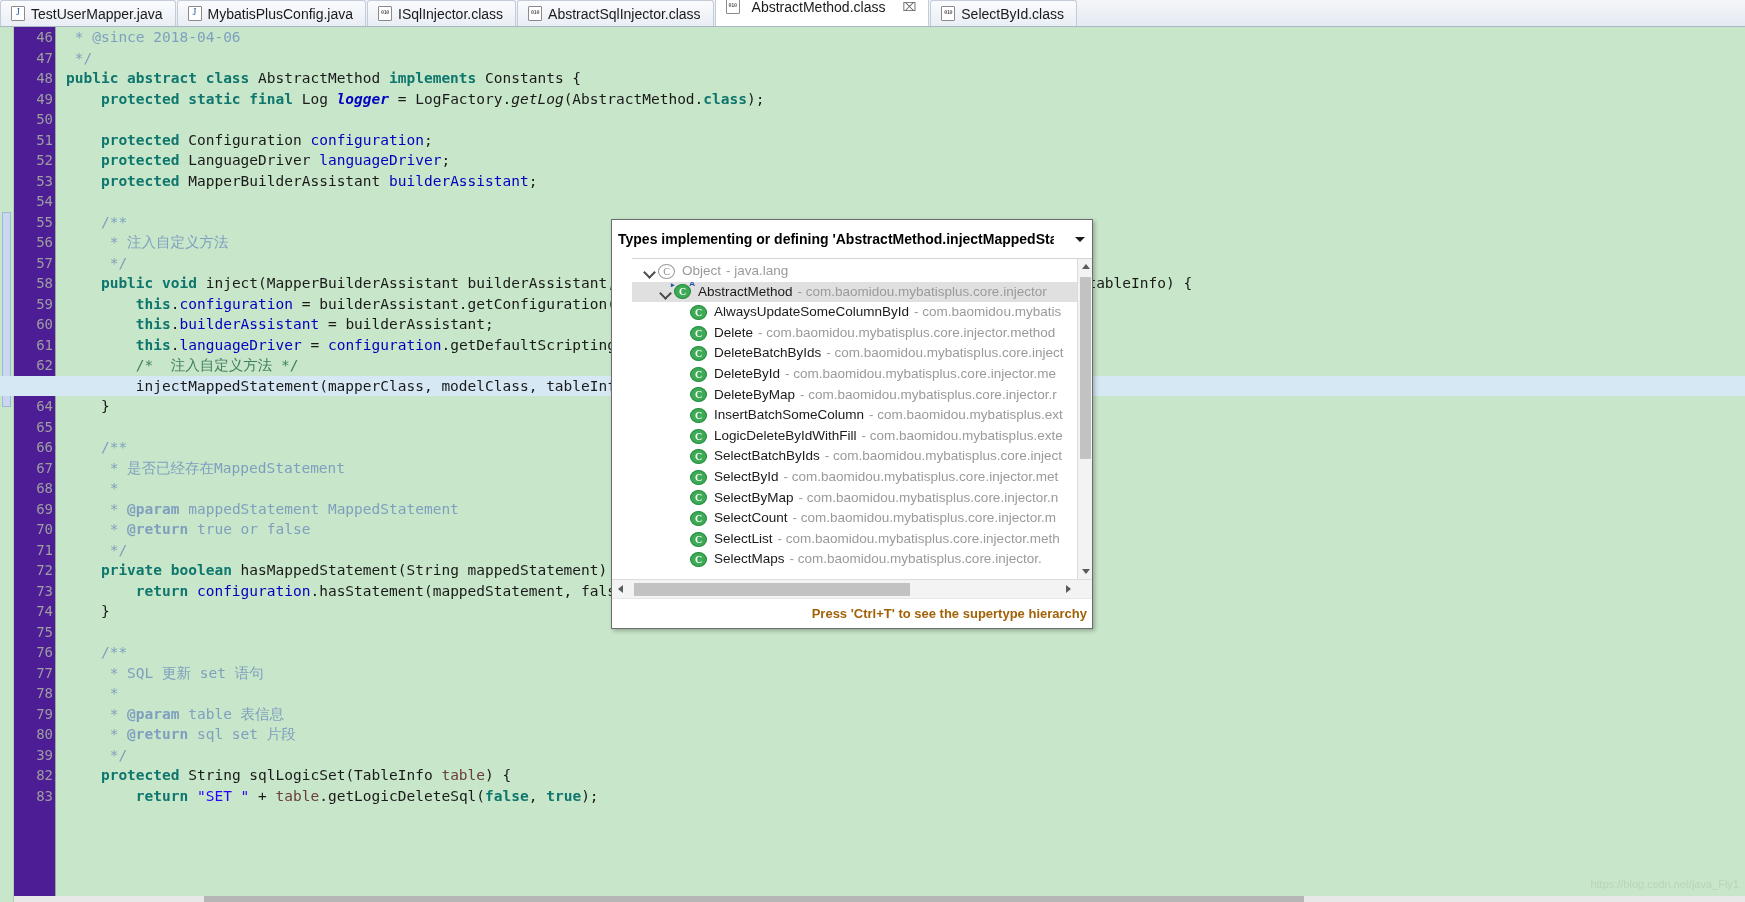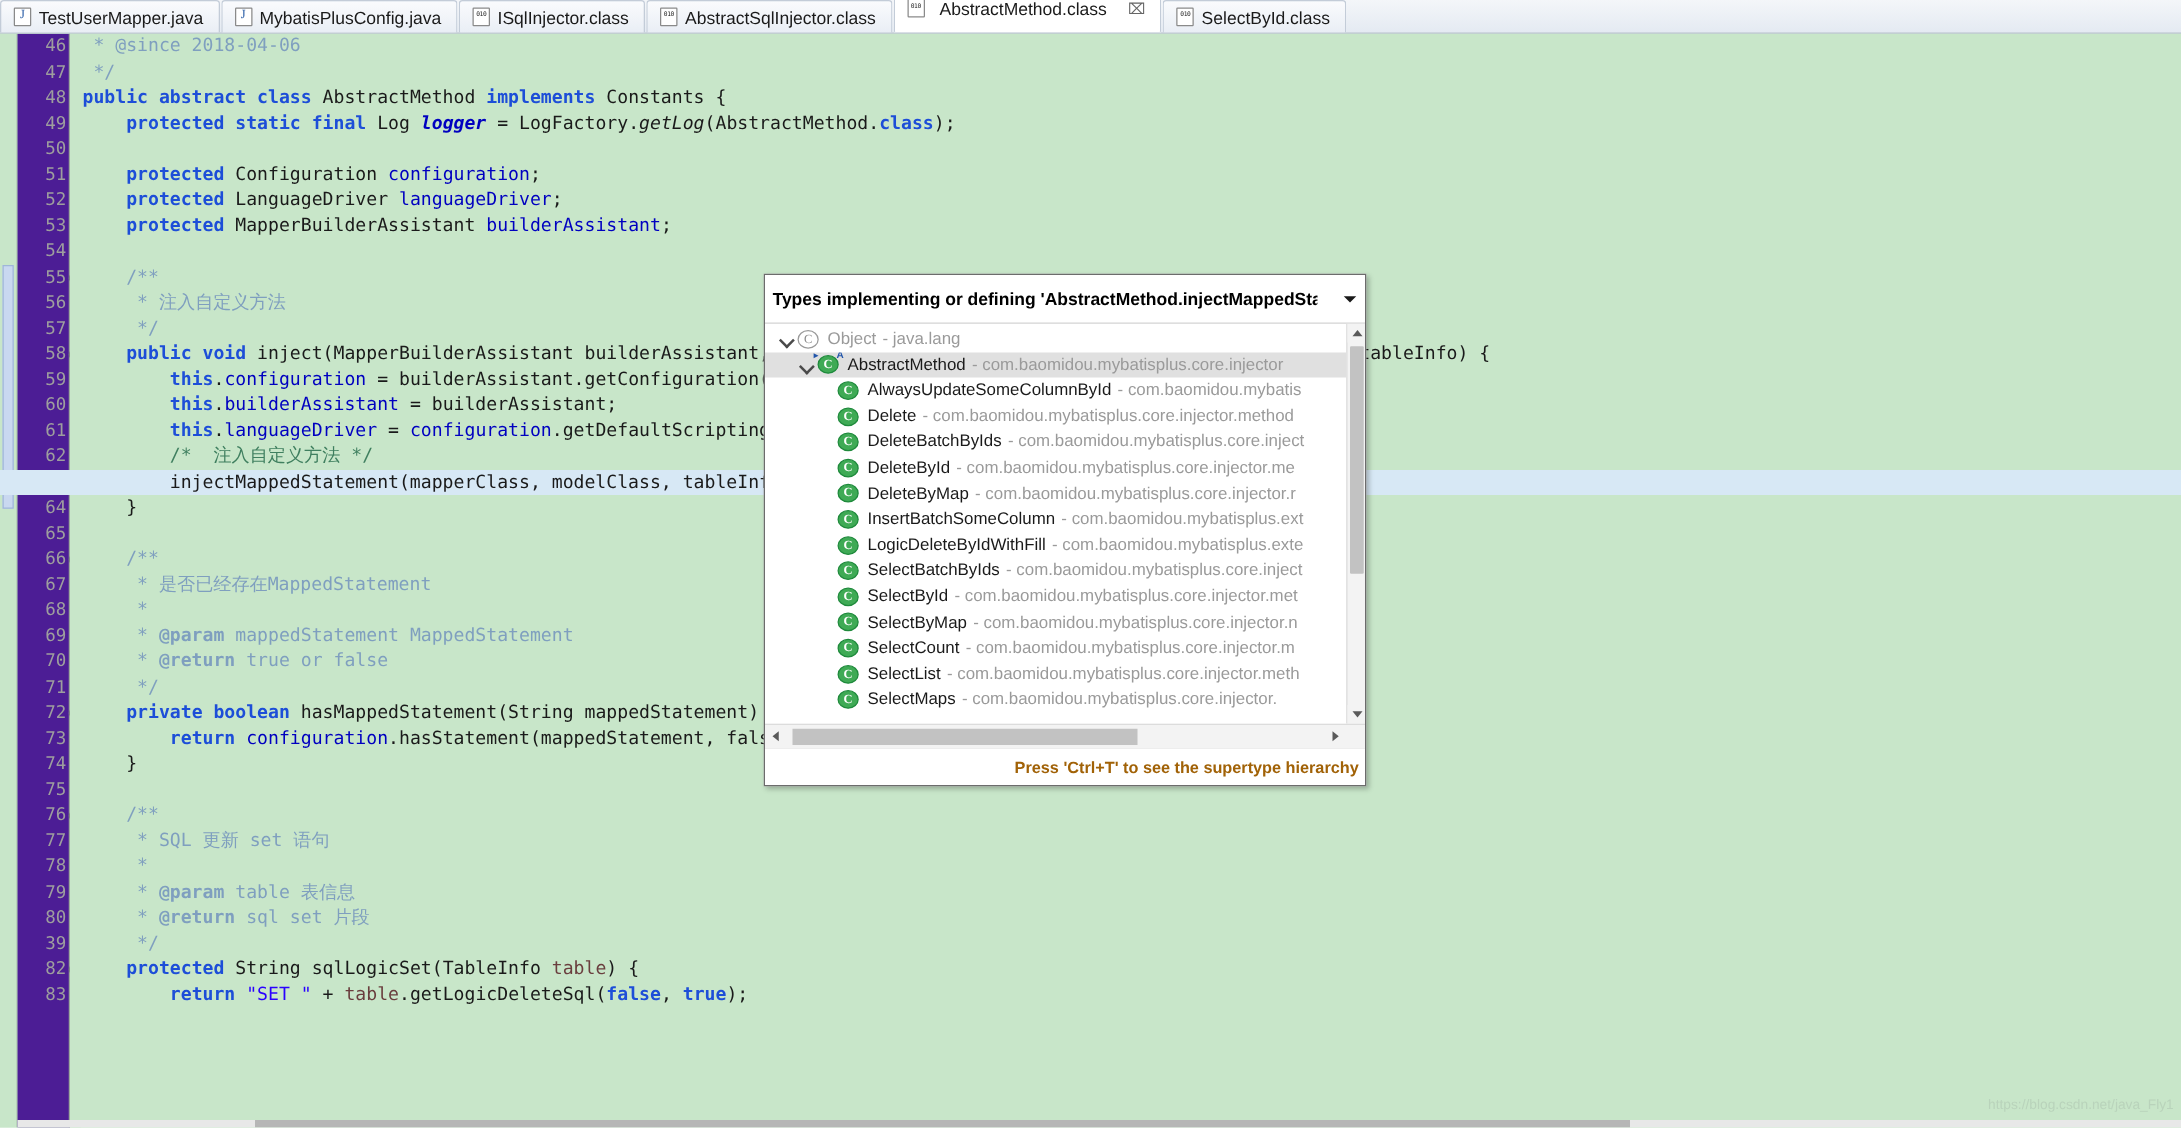--- a/index.html
+++ b/index.html
@@ -121,21 +121,21 @@
     font-family: "DejaVu Sans Mono", monospace;
     font-size: 14.5px;
     white-space: pre;
     color: #1a1a1a;
   }
   #code .row { height: 20.5px; line-height: 20.5px; }
   #code .row.hl {
     background: #d7e8f5;
     box-shadow: -66px 0 0 #d7e8f5;
   }
-  .kw  { color: #1d4ed8; font-weight: bold; }
+  .kw  { color: #0f766e; font-weight: bold; }
   .cm  { color: #3f7f5f; }
   .cmt { color: #7f9fbf; }
   .cmtag { color: #7f9fbf; font-weight: bold; }
   .fld { color: #0000c0; }
   .fldi{ color: #0000c0; font-style: italic; font-weight: bold; }
   .sm  { color: #1a1a1a; font-style: italic; }
   .str { color: #2a00ff; }
   .prm { color: #6a3e3e; }
   .plain { color: #1a1a1a; }
 
@@ -188,20 +188,21 @@
     content: ""; position: absolute; left: 3px; top: 6px;
     border-left: 5px solid transparent;
     border-right: 5px solid transparent;
     border-top: 5px solid #1a1a1a;
   }
 
   #tree-wrap {
     flex: 1 1 auto; position: relative; overflow: hidden;
     background: #ffffff;
     border-top: 1px solid #d4d4d4;
+    margin-left: 20px;
   }
   #tree {
     position: absolute; left: 0; top: 2px; right: 15px; bottom: 0;
     overflow: hidden;
   }
   .trow {
     height: 20.6px; line-height: 20.6px;
     display: flex; align-items: center;
     white-space: nowrap; overflow: hidden;
     padding-left: 10px;

